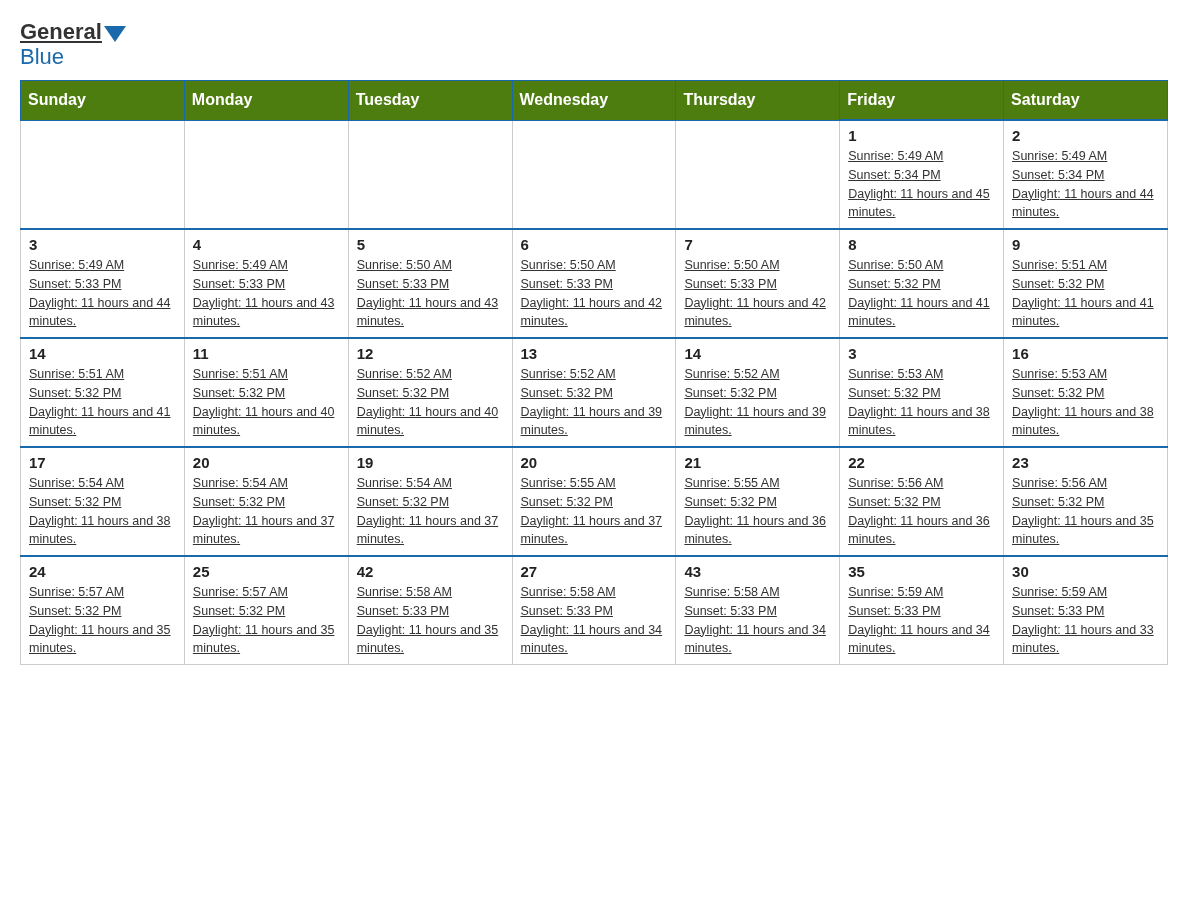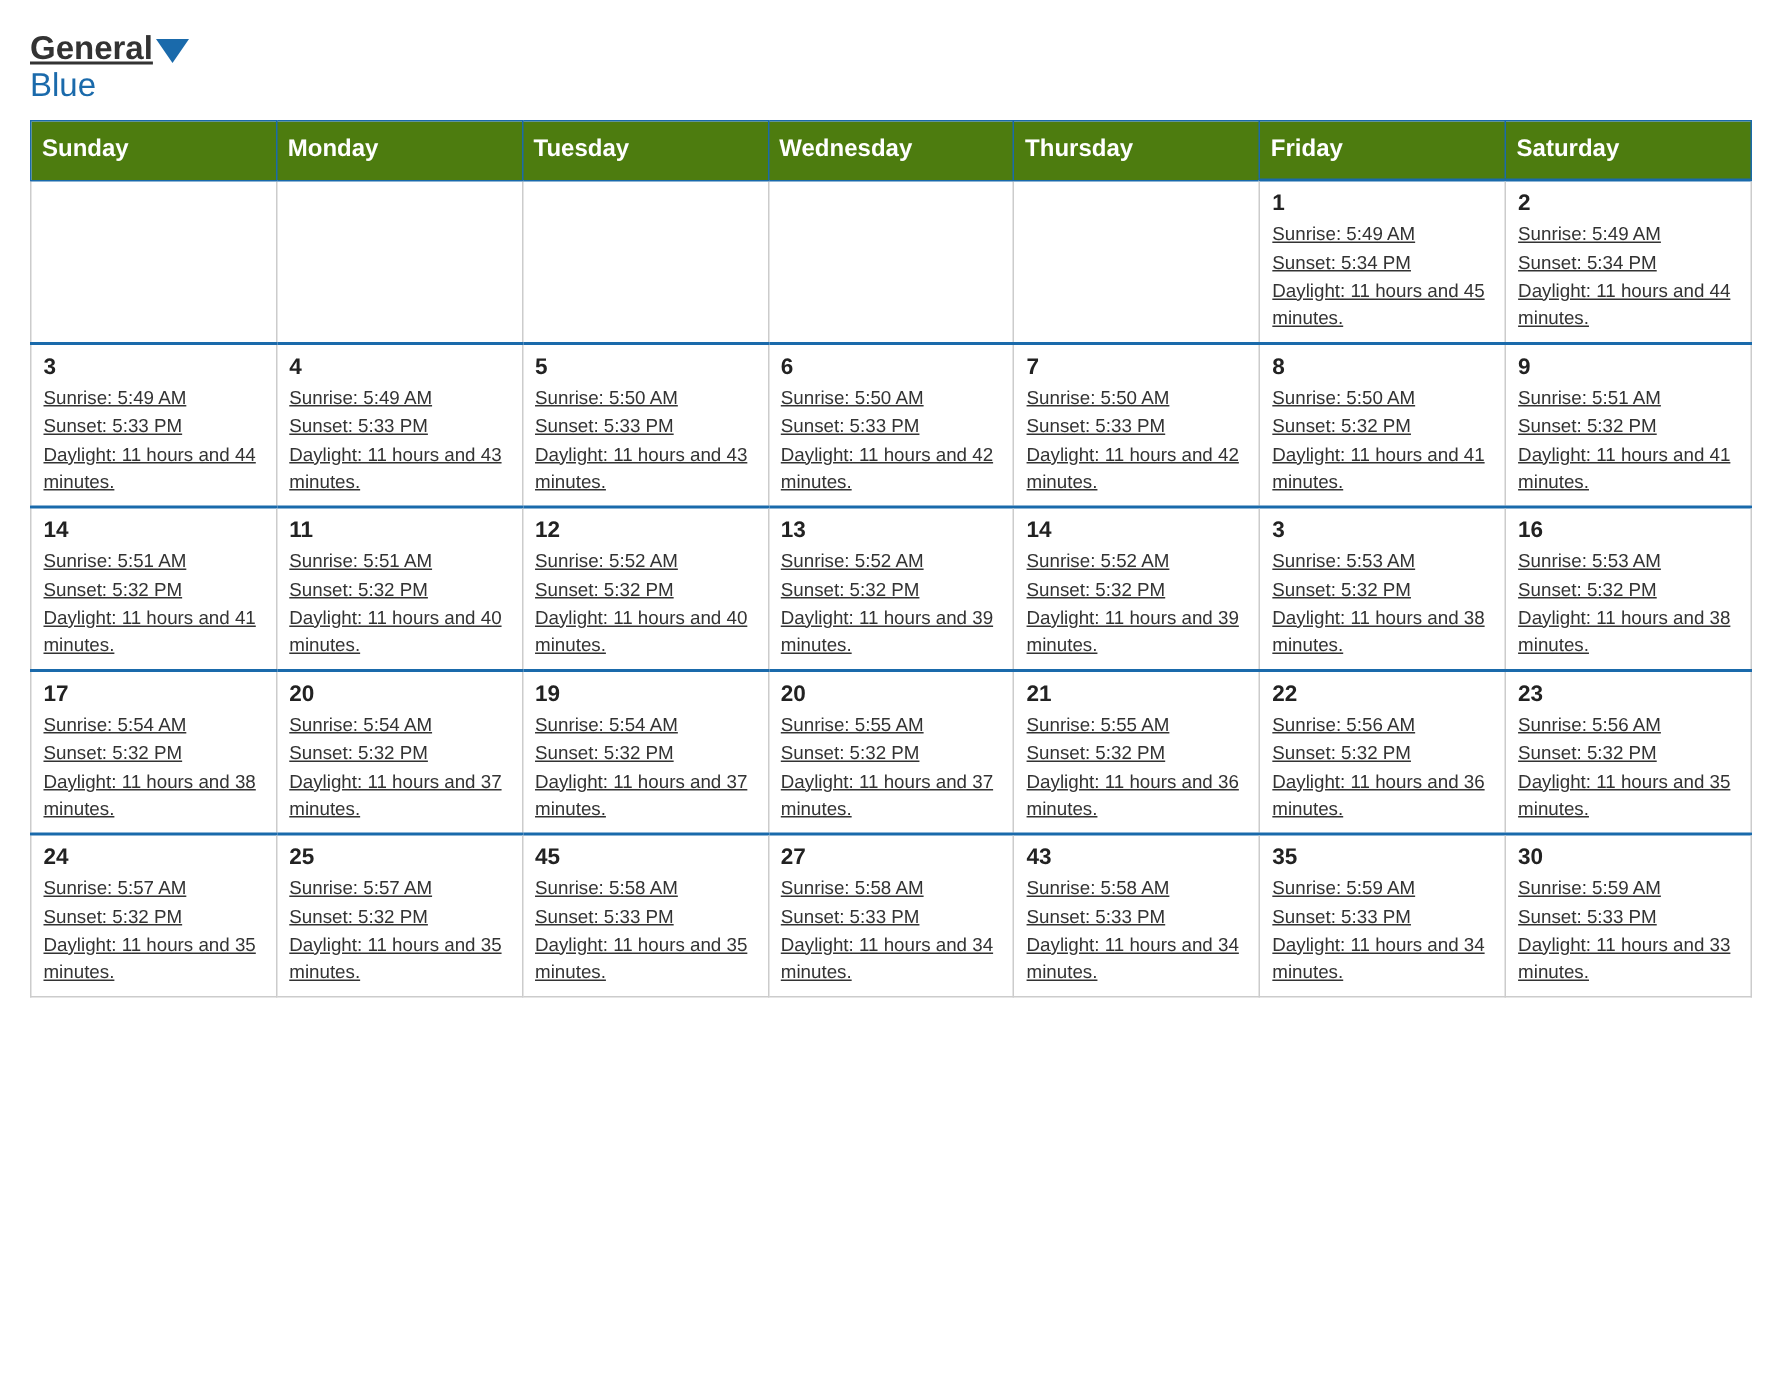--- a/index.html
+++ b/index.html
@@ -278,21 +278,21 @@
 Sunset: 5:32 PM
 Daylight: 11 hours and 35 minutes.</div>
         </td>
         <td>
           <span class="day-num">25</span>
           <div class="day-info" style="white-space: pre-line;">Sunrise: 5:57 AM
 Sunset: 5:32 PM
 Daylight: 11 hours and 35 minutes.</div>
         </td>
         <td>
-          <span class="day-num">45</span>
+          <span class="day-num">42</span>
           <div class="day-info" style="white-space: pre-line;">Sunrise: 5:58 AM
 Sunset: 5:33 PM
 Daylight: 11 hours and 35 minutes.</div>
         </td>
         <td>
           <span class="day-num">27</span>
           <div class="day-info" style="white-space: pre-line;">Sunrise: 5:58 AM
 Sunset: 5:33 PM
 Daylight: 11 hours and 34 minutes.</div>
         </td>

